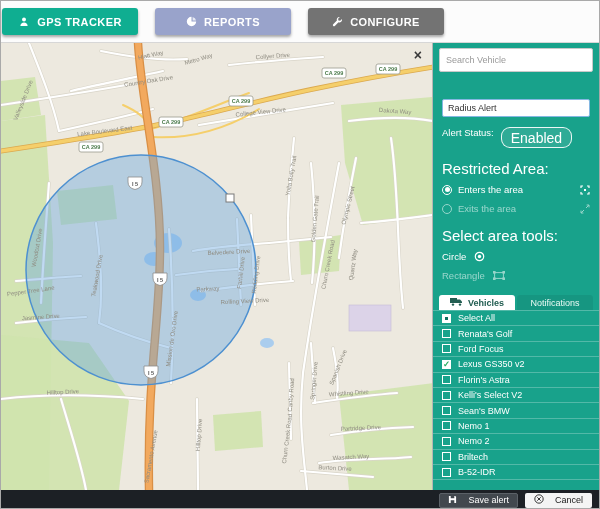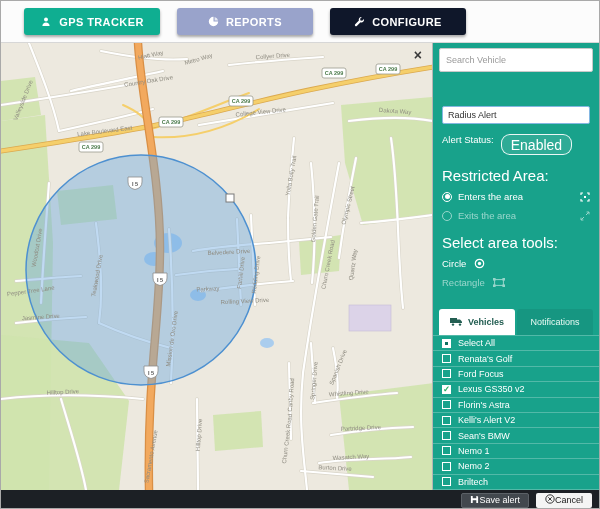--- a/index.html
+++ b/index.html
@@ -1,74 +1,74 @@
 <!DOCTYPE html>
 <html><head>
 <meta charset="utf-8">
 <style>
   * { margin:0; padding:0; box-sizing:border-box; font-family:"Liberation Sans", sans-serif; }
   html,body { width:600px; height:509px; overflow:hidden; }
   body { background:#fff; border:1px solid #a9a9a9; position:relative; }
 
   .header { height:42px; background:#fcfcfc; border-bottom:1px solid #d7d7d7;
-            display:flex; align-items:center; padding:0 23px; gap:17px; }
+            display:flex; align-items:center; padding:0 1px; gap:17px; }
   .nav-btn { width:136px; height:27px; border:none; border-radius:3px; color:#fff;
              font-size:11px; font-weight:bold; letter-spacing:.4px; display:flex;
              align-items:center; justify-content:center; gap:7px; cursor:pointer;
              box-shadow:0 2px 3px rgba(0,0,0,.35); }
   .nav-btn.gps { background:#0fae91; }
   .nav-btn.reports { background:#99a3cb; }
-  .nav-btn.configure { background:#0f172a; }
+  .nav-btn.configure { background:#737373; }
   .nav-ico { display:flex; align-items:center; }
 
   .main { display:flex; height:447px; }
   .map-wrap { position:relative; width:432px; height:447px; background:#ede9df;
               border-right:1px solid #b5b5b5; flex:none; overflow:hidden; }
   svg.map { display:block; width:432px; height:447px; }
   .map-close { position:absolute; top:5px; right:10px; font-size:14px; font-weight:bold;
                color:#3a3a3a; cursor:pointer; line-height:1; }
 
   .sidebar { flex:1; background:#18a28b; display:flex; flex-direction:column; color:#fff; }
   .search { margin:5px 6px 0; height:24px; border:1px solid #c9c9c9; border-radius:2px;
             font-size:9px; padding:0 6px; color:#333; outline:none; }
   .search::placeholder { color:#9a9a9a; }
-  .panel { padding:12px 9px; }
+  .panel { padding:5px 9px; }
   .alert-name { margin-top:22px; width:100%; height:18px; border:1px solid #84b7e2;
                 border-radius:2px; font-size:9px; padding:0 5px; color:#333; outline:none; }
   .status-row { margin-top:10px; display:flex; align-items:flex-start; gap:7px; font-size:9.5px; }
   .badge { border:1px solid rgba(255,255,255,.9); border-radius:9px; padding:1.5px 9px;
            font-size:14px; background:rgba(255,255,255,.1); cursor:pointer; }
   .sect { margin-top:12px; font-size:15px; }
   .opt-row { display:flex; align-items:center; gap:6px; margin-top:6px; font-size:9.5px; height:13px; }
   .opt-row.dim { opacity:.55; }
   .radio { width:10px; height:10px; border:1.5px solid #fff; border-radius:50%;
            position:relative; flex:none; cursor:pointer; }
   .radio.sel::after { content:""; position:absolute; inset:1.5px; border-radius:50%; background:#fff; }
   .push { margin-left:auto; display:flex; align-items:center; }
   .tool-ico { display:flex; align-items:center; margin-left:2px; }
 
   .tabs { margin-top:8px; display:flex; padding:0 6px; gap:2px; }
-  .tab { flex:1; height:26px; display:flex; align-items:center; justify-content:center; gap:5px;
+  .tab { flex:1; height:15px; display:flex; align-items:center; justify-content:center; gap:5px;
          font-size:9px; border-radius:3px 3px 0 0; background:rgba(0,0,0,.07);
          color:#eafaf4; cursor:pointer; }
   .tab.active { background:#fff; color:#235e52; font-weight:bold; }
 
   .veh-list { flex:1; overflow:hidden; border-top:1px solid rgba(255,255,255,.25); }
   .veh-row { display:flex; align-items:center; gap:7px; height:15.4px; padding:0 9px;
              border-bottom:1px solid rgba(255,255,255,.25); font-size:9px; cursor:pointer; }
   .cb { width:9px; height:9px; border:1px solid #fff; flex:none; display:flex; align-items:center;
         justify-content:center; font-size:8.5px; font-weight:bold; color:#27ae60;
         position:relative; background:transparent; line-height:1; }
   .cb.checked { background:#fff; }
   .cb.indet { background:#fff; }
   .cb.indet::after { content:""; position:absolute; inset:2px; background:#0e7160; }
 
   .footer { height:20px; background:#1c2025; display:flex; align-items:center;
             justify-content:flex-end; gap:7px; padding:0 7px; }
-  .fbtn { height:15px; display:flex; align-items:center; gap:0; font-size:9px; padding:0 8px;
+  .fbtn { height:15px; display:flex; align-items:center; gap:11px; font-size:9px; padding:0 8px;
           border-radius:2px; cursor:pointer; border:1px solid transparent; }
   .save-btn { background:#42484e; border-color:#5b6167; color:#fff; }
   .cancel-btn { background:#f4f4f4; color:#1b1b1b; }
 </style>
 </head>
 <body>
 
 <div class="header">
   <button class="nav-btn gps">
     <span class="nav-ico">
@@ -364,21 +364,21 @@
         <div class="veh-row">
           <span class="cb checked">✓</span>
           <span>Lexus GS350 v2</span>
         </div>
         <div class="veh-row">
           <span class="cb"></span>
           <span>Florin's Astra</span>
         </div>
         <div class="veh-row">
           <span class="cb"></span>
-          <span>Kelli's Alert V2</span>
+          <span>Kelli's Select V2</span>
         </div>
         <div class="veh-row">
           <span class="cb"></span>
           <span>Sean's BMW</span>
         </div>
         <div class="veh-row">
           <span class="cb"></span>
           <span>Nemo 1</span>
         </div>
         <div class="veh-row">

